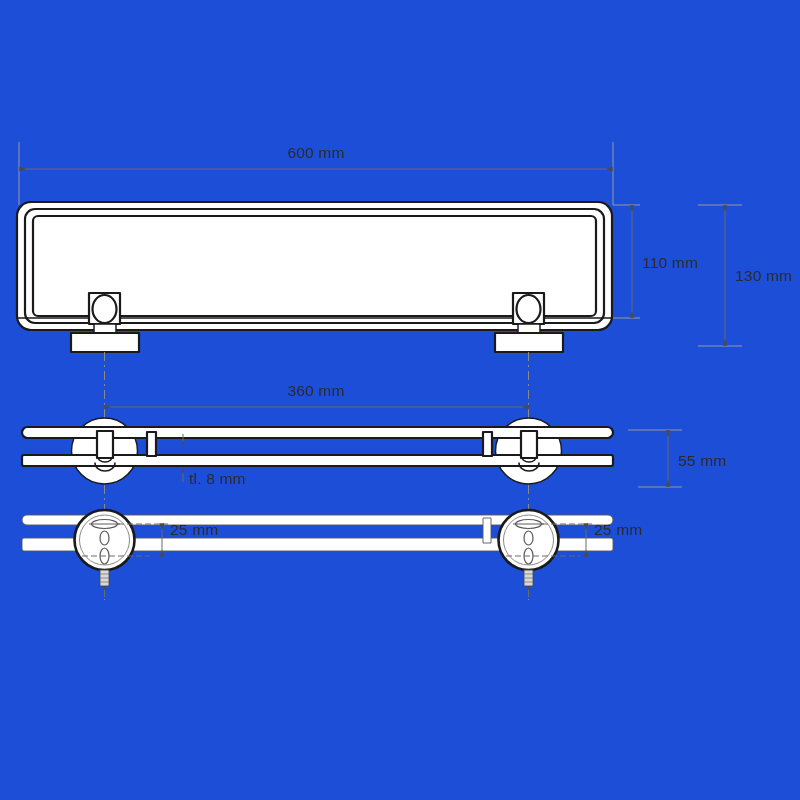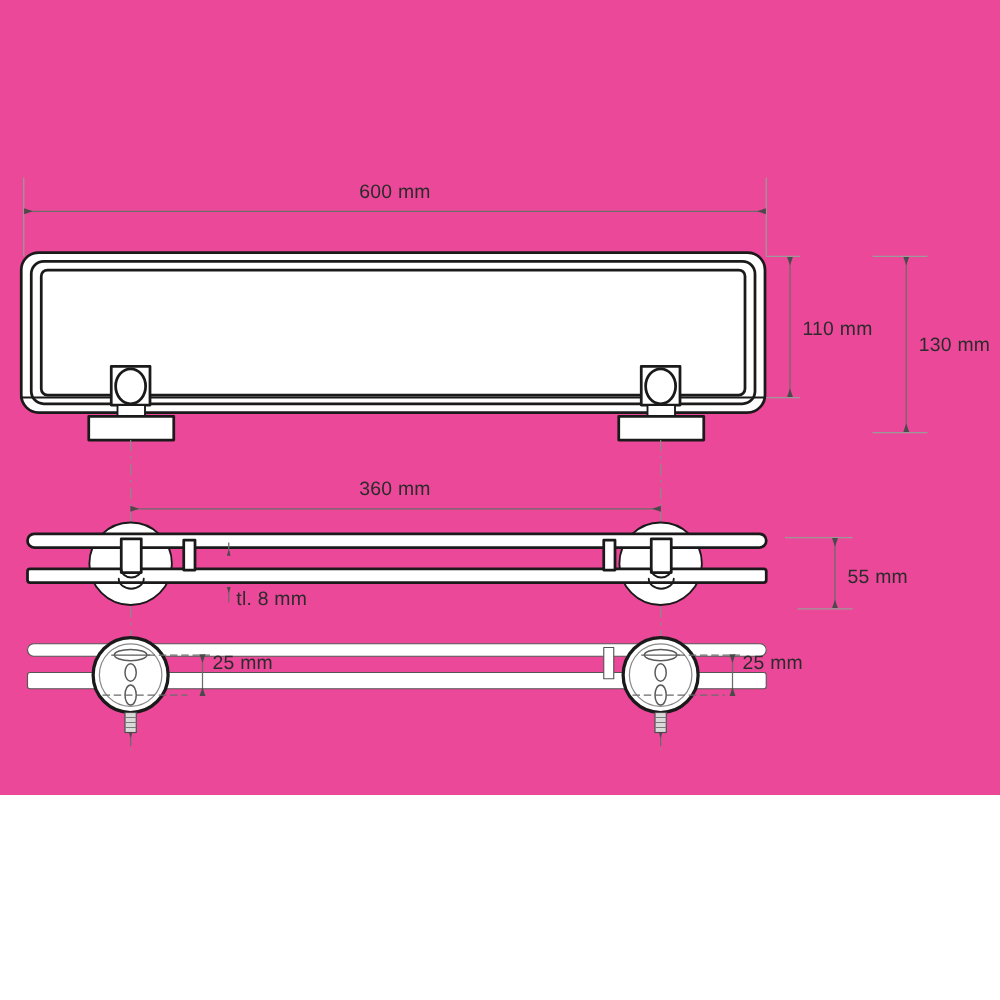--- a/index.html
+++ b/index.html
@@ -7,22 +7,22 @@
     margin: 0;
     padding: 0;
     background: #ffffff;
   }
   body {
     font-family: "Liberation Sans", sans-serif;
   }
   #drawing-root {
     position: relative;
     width: 800px;
-    height: 636px;
-    background: #ec4899;
+    height: 800px;
+    background: #1d4ed8;
     overflow: hidden;
   }
   #drawing-svg {
     display: block;
     width: 800px;
     height: 800px;
   }
   .dim-text {
     font-family: "Liberation Sans", sans-serif;
     font-size: 15.5px;

